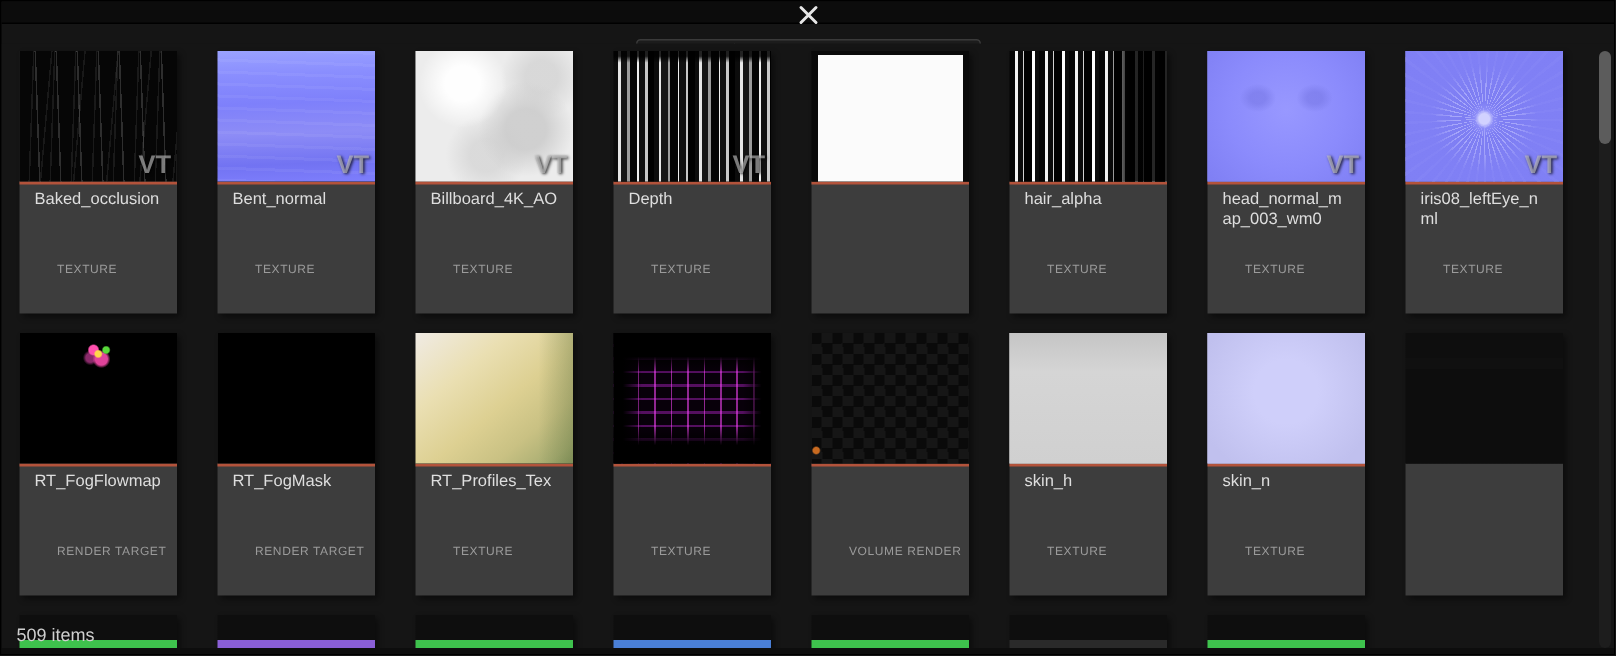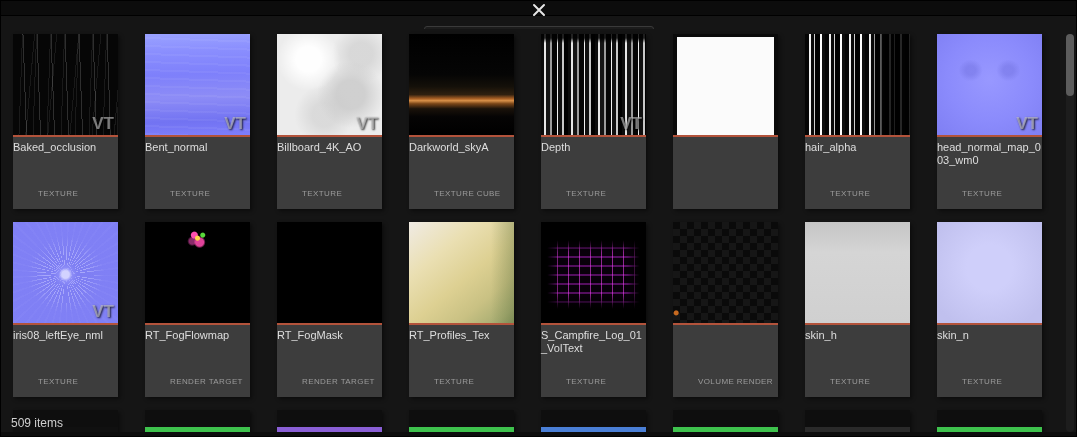--- a/index.html
+++ b/index.html
@@ -8,24 +8,24 @@
   
   .topbar{position:absolute;top:0;left:0;right:0;height:15px;background:#0c0c0c;display:flex;align-items:center;gap:7px;padding:0 8px;box-sizing:border-box;border-bottom:1px solid #000;flex-direction:column;}
   .closebtn{width:18px;height:18px;display:flex;align-items:center;justify-content:center;cursor:pointer;flex:0 0 auto;}
   .searchbox{width:212px;height:18px;background:#1c1c1c;border:1px solid #3a3a3a;border-radius:3px;color:#ededed;font-size:12px;padding:0 8px;outline:none;font-family:"Liberation Sans",sans-serif;}
   .iconbtn{width:24px;height:20px;display:flex;align-items:center;justify-content:center;cursor:pointer;}
 
   
   .content{position:absolute;top:28px;left:0;right:0;bottom:0;overflow:hidden;background:#151515;}
   #grid{display:grid;grid-template-columns:repeat(8,105px);gap:13px 27px;padding:5px 0 0 12px;}
   .tile{width:105px;height:175px;background:#3d3d3d;box-shadow:2px 2px 4px rgba(0,0,0,.45);position:relative;cursor:pointer;}
-  .thumb{width:105px;height:101px;background:#000;position:relative;overflow:hidden;text-align:center;}
+  .thumb{width:105px;height:87px;background:#000;position:relative;overflow:hidden;text-align:center;}
   .accent{height:2px;background:var(--accent,#b3533b);}
   .meta{position:relative;height:66px;}
-  .aname{padding:4px 0 0;font-size:11px;line-height:13px;color:#dedede;word-break:break-all;}
+  .aname{padding:4px 10px 0;font-size:11px;line-height:13px;color:#dedede;word-break:break-all;}
   .atype{position:absolute;left:6px;bottom:5px;font-size:8px;letter-spacing:.4px;color:#9b9b9b;margin-left:19px;}
   .vt{position:absolute;right:4px;bottom:1px;font-size:17px;font-weight:700;color:rgba(195,195,195,.62);text-shadow:1px 1px 2px rgba(0,0,0,.75);}
 
   
   .t-baked-occlusion{background-color:#060606;background-image:
     repeating-linear-gradient(92deg,transparent 0 9px,rgba(200,200,200,.10) 9px 10px,transparent 10px 14px),
     repeating-linear-gradient(88deg,transparent 0 13px,rgba(255,255,255,.16) 13px 14px),
     repeating-linear-gradient(95deg,transparent 0 21px,rgba(160,160,160,.12) 21px 22px);}
   .t-bent-normal{background-image:
     repeating-linear-gradient(2deg,rgba(255,255,255,.05) 0 2px,transparent 2px 8px),
@@ -137,28 +137,20 @@
           <div class="thumb t-billboard-ao">
             <div class="vt">VT</div>
           </div>
           <div class="accent"></div>
           <div class="meta">
             <div class="aname">Billboard_4K_AO</div>
             <div class="atype">TEXTURE</div>
           </div>
         </div>
         <div class="tile">
-          <div class="thumb t-darkworld-sky"></div>
-          <div class="accent"></div>
-          <div class="meta">
-            <div class="aname">Darkworld_skyA</div>
-            <div class="atype">TEXTURE CUBE</div>
-          </div>
-        </div>
-        <div class="tile">
           <div class="thumb t-depth">
             <div class="vt">VT</div>
           </div>
           <div class="accent"></div>
           <div class="meta">
             <div class="aname">Depth</div>
             <div class="atype">TEXTURE</div>
           </div>
         </div>
         <div class="tile">
@@ -214,21 +206,20 @@
           <div class="accent"></div>
           <div class="meta">
             <div class="aname">RT_Profiles_Tex</div>
             <div class="atype">TEXTURE</div>
           </div>
         </div>
         <div class="tile">
           <div class="thumb t-campfire-voltext"></div>
           <div class="accent"></div>
           <div class="meta">
-            <div class="aname">S_Campfire_Log_01_VolText</div>
             <div class="atype">TEXTURE</div>
           </div>
         </div>
         <div class="tile">
           <div class="thumb t-campfire-volume"></div>
           <div class="accent"></div>
           <div class="meta">
             <div class="atype">VOLUME RENDER</div>
           </div>
         </div>

